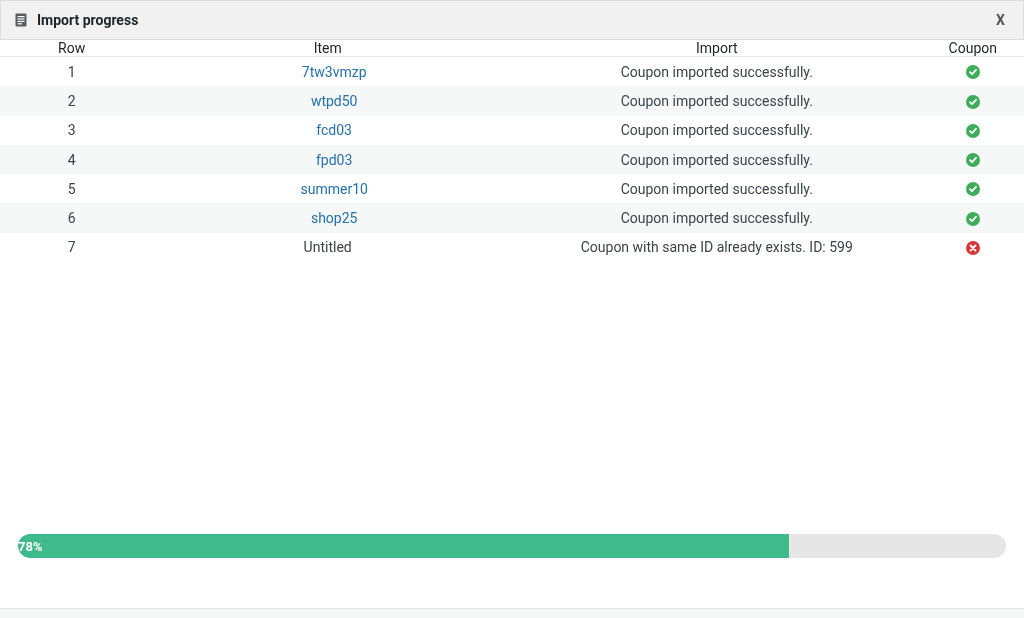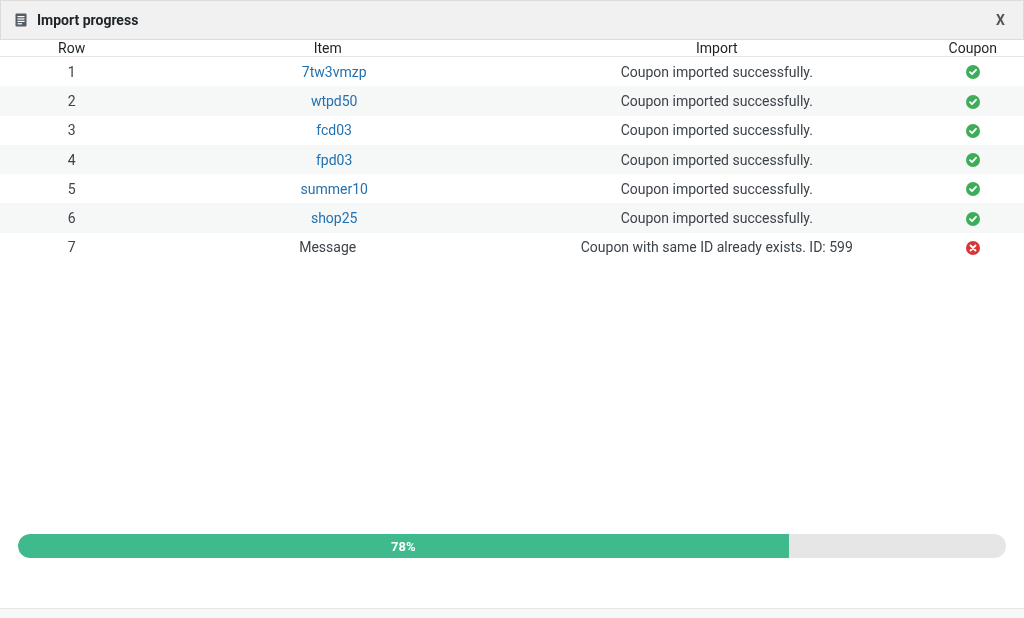--- a/index.html
+++ b/index.html
@@ -122,21 +122,20 @@
       overflow: hidden;
       position: relative;
     }
 
     .progress-fill {
       height: 100%;
       background: #3fba8c;
       border-radius: 12px 0 0 12px;
       display: flex;
       align-items: center;
-      justify-content: center;
       color: #fff;
       font-weight: 700;
       font-size: 13px;
     }
 
     .footer-line {
       position: absolute;
       left: 0;
       right: 0;
       bottom: 0;
@@ -223,21 +222,21 @@
         <td class="col-row">6</td>
         <td class="col-item"><span class="link">shop25</span></td>
         <td class="col-msg">Coupon imported successfully.</td>
         <td class="col-status"><span class="status-icon"><svg viewBox="0 0 16 16" width="16" height="16">
               <circle cx="8" cy="8" r="7" fill="#3ead5a"></circle>
               <path d="M5 8.2 L7 10.2 L11 5.8" stroke="#fff" stroke-width="1.8" fill="none" stroke-linecap="round" stroke-linejoin="round"></path>
             </svg></span></td>
       </tr>
       <tr>
         <td class="col-row">7</td>
-        <td class="col-item">Message</td>
+        <td class="col-item">Untitled</td>
         <td class="col-msg">Coupon with same ID already exists. ID: 599</td>
         <td class="col-status"><span class="status-icon"><svg viewBox="0 0 16 16" width="16" height="16">
               <circle cx="8" cy="8" r="7" fill="#d63638"></circle>
               <path d="M5.5 5.5 L10.5 10.5 M10.5 5.5 L5.5 10.5" stroke="#fff" stroke-width="1.8" stroke-linecap="round"></path>
             </svg></span></td>
       </tr>
     </tbody>
 </table>
 
 <div class="progress-wrap">

